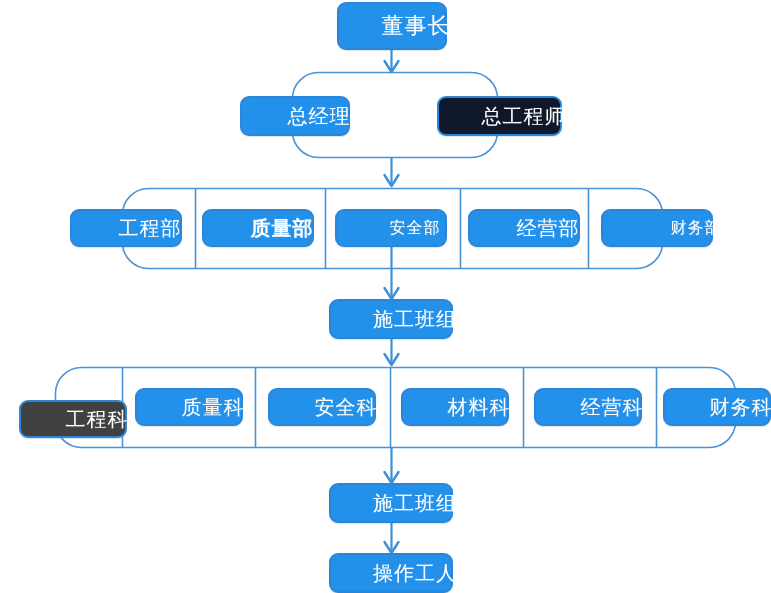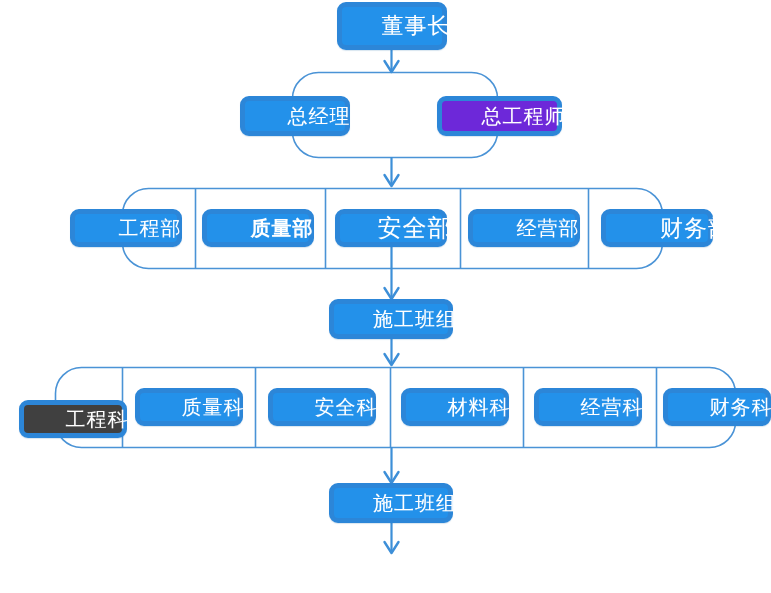--- a/index.html
+++ b/index.html
@@ -22,21 +22,21 @@
     left: 0;
     top: 0;
     width: 771px;
     height: 593px;
     pointer-events: none;
   }
   .node {
     position: absolute;
     box-sizing: border-box;
     background: #2391ea;
-    border: 5px solid #14532d;
+    border: 2px solid #14532d;
     border-radius: 9px;
     color: #ffffff;
     display: flex;
     align-items: center;
     justify-content: center;
     white-space: nowrap;
     letter-spacing: 1px;
     text-shadow: 0 0 1px rgba(255,255,255,0.25);
     box-shadow: 0 1px 1px rgba(40,110,170,0.18);
     padding-left: 48px;
@@ -75,37 +75,37 @@
       <polyline points="384.5,472 391.5,483 398.5,472" fill="none" stroke="#3d8fd8" stroke-width="2.4" stroke-linecap="round" stroke-linejoin="round"></polyline>
       <line x1="391.5" y1="523" x2="391.5" y2="553" stroke="#3d8fd8" stroke-width="2.2"></line>
       <polyline points="384.5,542 391.5,553 398.5,542" fill="none" stroke="#3d8fd8" stroke-width="2.4" stroke-linecap="round" stroke-linejoin="round"></polyline>
     </svg>
 <div class="node" style="left: 337px; top: 2px; width: 110px; height: 48px; background: rgb(35, 145, 234); border-color: rgb(44, 134, 216); color: rgb(255, 255, 255);">
       <span class="node-label" style="font-size: 22px;">董事长</span>
     </div>
     <div class="node" style="left: 240px; top: 96px; width: 110px; height: 40px; background: rgb(35, 145, 234); border-color: rgb(44, 134, 216); color: rgb(255, 255, 255);">
       <span class="node-label" style="font-size: 20px;">总经理</span>
     </div>
-    <div class="node" style="left: 437px; top: 96px; width: 125px; height: 40px; background: #6d28d9; border-color: rgb(44, 134, 216); color: rgb(255, 255, 255);">
+    <div class="node" style="left: 437px; top: 96px; width: 125px; height: 40px; background: #0f172a; border-color: rgb(44, 134, 216); color: rgb(255, 255, 255);">
       <span class="node-label" style="font-size: 20px;">总工程师</span>
     </div>
     <div class="node" style="left: 70px; top: 209px; width: 112px; height: 38px; background: rgb(35, 145, 234); border-color: rgb(44, 134, 216); color: rgb(255, 255, 255);">
       <span class="node-label" style="font-size: 20px;">工程部</span>
     </div>
     <div class="node" style="left: 202px; top: 209px; width: 112px; height: 38px; background: rgb(35, 145, 234); border-color: rgb(44, 134, 216); color: rgb(255, 255, 255); font-weight: bold;">
       <span class="node-label" style="font-size: 20px;">质量部</span>
     </div>
     <div class="node" style="left: 335px; top: 209px; width: 112px; height: 38px; background: rgb(35, 145, 234); border-color: rgb(44, 134, 216); color: rgb(255, 255, 255);">
-      <span class="node-label" style="font-size: 24px;">安全部</span>
+      <span class="node-label" style="font-size: 16px;">安全部</span>
     </div>
     <div class="node" style="left: 468px; top: 209px; width: 112px; height: 38px; background: rgb(35, 145, 234); border-color: rgb(44, 134, 216); color: rgb(255, 255, 255); align-items: center;">
       <span class="node-label" style="font-size: 20px;">经营部</span>
     </div>
     <div class="node" style="left: 601px; top: 209px; width: 112px; height: 38px; background: rgb(35, 145, 234); border-color: rgb(44, 134, 216); color: rgb(255, 255, 255);">
-      <span class="node-label" style="font-size: 23px; margin-left: 30px;">财务部</span>
+      <span class="node-label" style="font-size: 16px; margin-left: 30px;">财务部</span>
     </div>
     <div class="node" style="left: 329px; top: 299px; width: 124px; height: 40px; background: rgb(35, 145, 234); border-color: rgb(44, 134, 216); color: rgb(255, 255, 255);">
       <span class="node-label" style="font-size: 20px;">施工班组</span>
     </div>
     <div class="node" style="left: 19px; top: 388px; width: 108px; height: 38px; background: #404040; border-color: rgb(44, 134, 216); color: rgb(255, 255, 255); margin-top: 12px;">
       <span class="node-label" style="font-size: 20px;">工程科</span>
     </div>
     <div class="node" style="left: 135px; top: 388px; width: 108px; height: 38px; background: rgb(35, 145, 234); border-color: rgb(44, 134, 216); color: rgb(255, 255, 255);">
       <span class="node-label" style="font-size: 20px;">质量科</span>
     </div>
@@ -117,13 +117,16 @@
     </div>
     <div class="node" style="left: 534px; top: 388px; width: 108px; height: 38px; background: rgb(35, 145, 234); border-color: rgb(44, 134, 216); color: rgb(255, 255, 255);">
       <span class="node-label" style="font-size: 20px;">经营科</span>
     </div>
     <div class="node" style="left: 663px; top: 388px; width: 108px; height: 38px; background: rgb(35, 145, 234); border-color: rgb(44, 134, 216); color: rgb(255, 255, 255);">
       <span class="node-label" style="font-size: 20px;">财务科</span>
     </div>
     <div class="node" style="left: 329px; top: 483px; width: 124px; height: 40px; background: rgb(35, 145, 234); border-color: rgb(44, 134, 216); color: rgb(255, 255, 255);">
       <span class="node-label" style="font-size: 20px;">施工班组</span>
     </div>
+    <div class="node" style="left: 329px; top: 553px; width: 124px; height: 40px; background: rgb(35, 145, 234); border-color: rgb(44, 134, 216); color: rgb(255, 255, 255);">
+      <span class="node-label" style="font-size: 20px;">操作工人</span>
+    </div>
   </div>
 
 </body></html>

